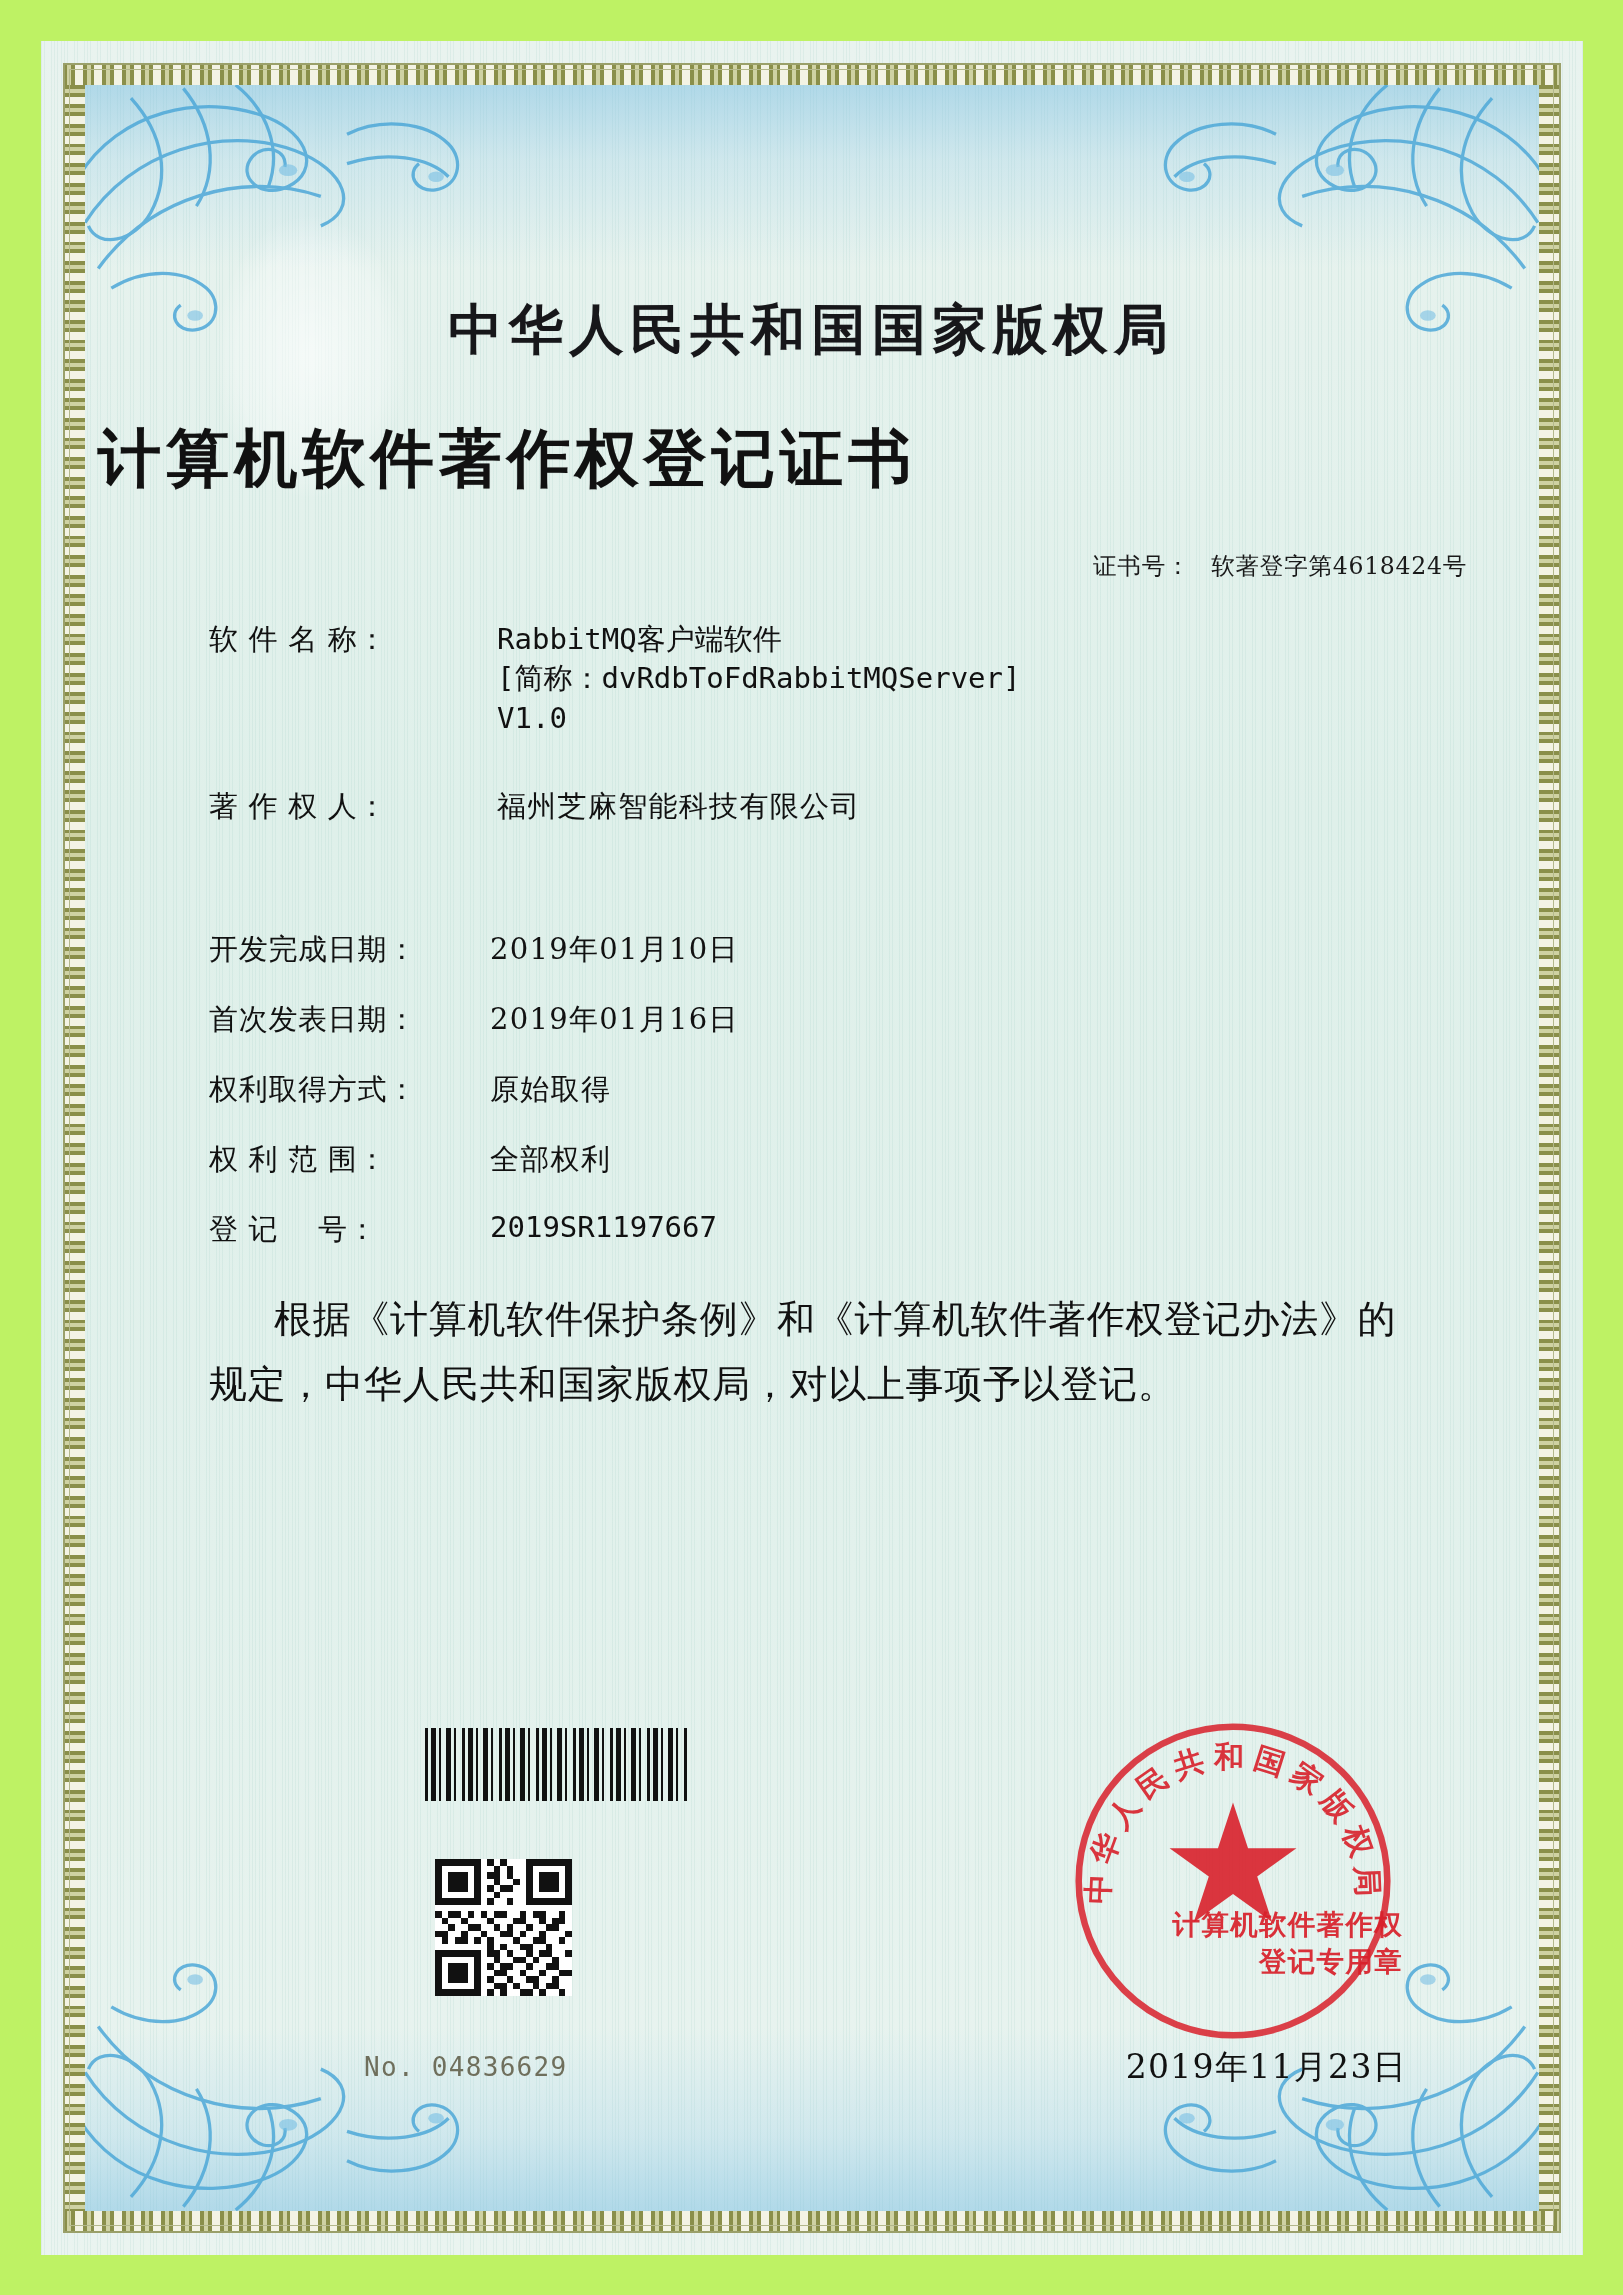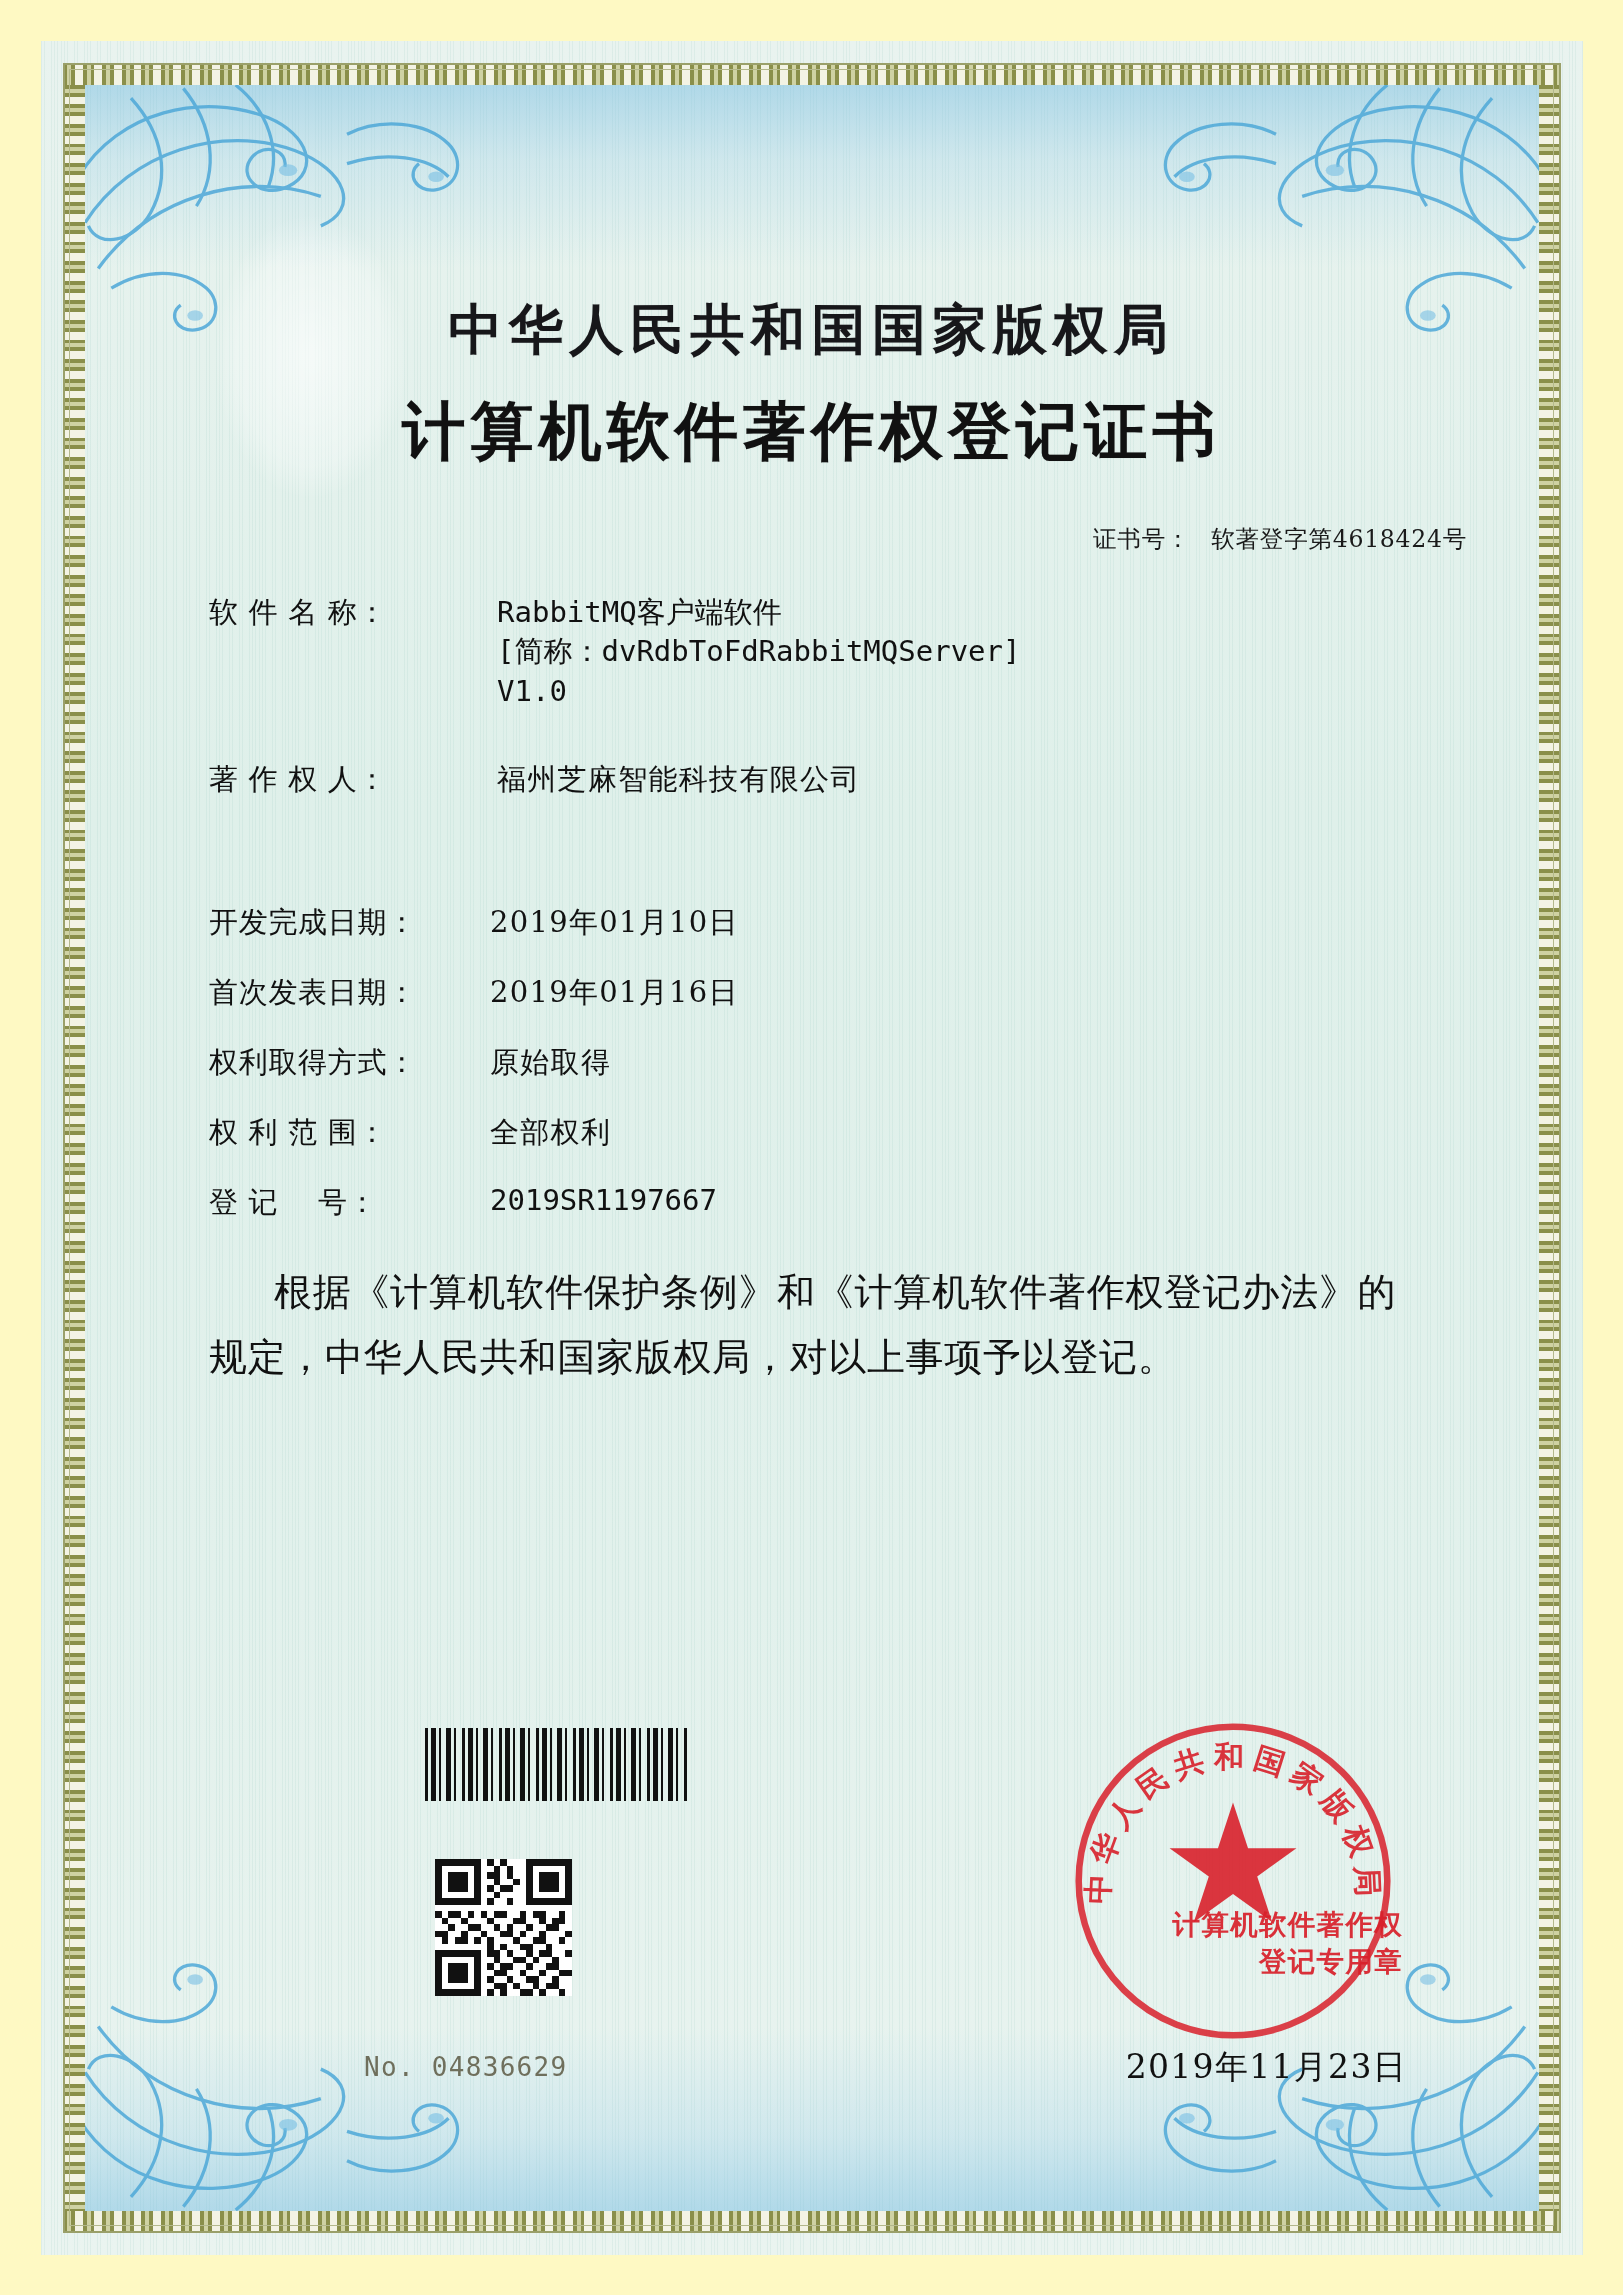--- a/index.html
+++ b/index.html
@@ -14,21 +14,21 @@
     position: relative;
     overflow: hidden;
   }
 
   
   .page {
     position: absolute;
     left: 0; top: 0;
     width: 1623px;
     height: 2295px;
-    background: #fef9c3;
+    background: #bef264;
   }
 
   
   .paper {
     position: absolute;
     left: 41px;
     top: 41px;
     width: 1542px;
     height: 2214px;
     background:
@@ -120,27 +120,27 @@
     text-align: center;
     font-size: 54px;
     letter-spacing: 6.5px;
     color: #17171a;
     font-family: "DejaVu Serif", serif;
     font-weight: 700;
     margin-top: 196px;
     text-shadow: 0 0 0.7px rgba(0,0,0,.25);
   }
   .title-sub {
-    text-align: center;
+    text-align: left;
     font-size: 63px;
     letter-spacing: 5.2px;
     color: #111;
     font-family: "DejaVu Serif", serif;
     font-weight: 700;
-    margin-top: 22px;
+    margin-top: 49px;
     text-shadow: 0 0 0.7px rgba(0,0,0,.35);
   }
 
   .cert-no {
     margin-top: 48px;
     text-align: right;
     padding-right: 58px;
     font-size: 23.6px;
     color: #1a1a1a;
     font-family: "DejaVu Serif", serif;

